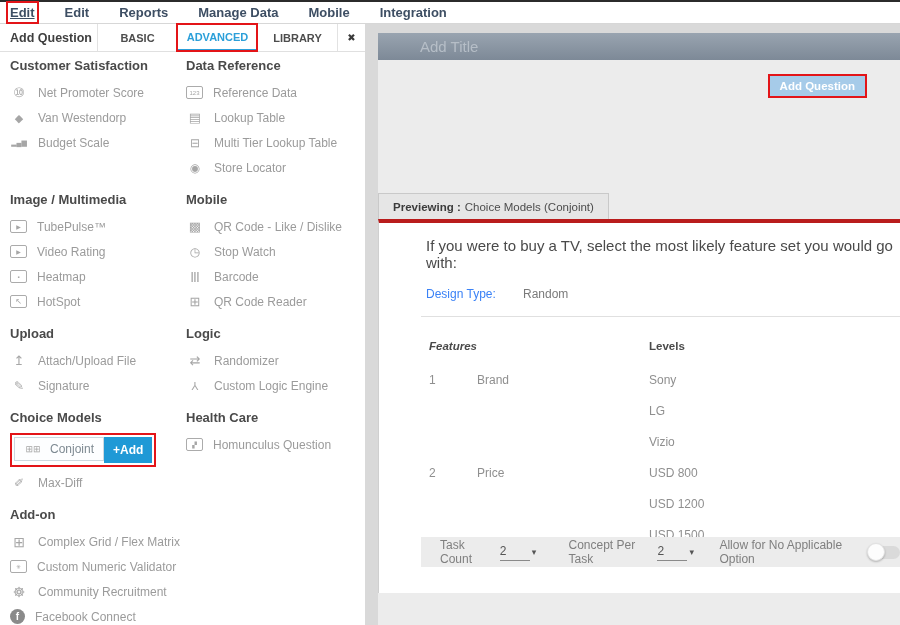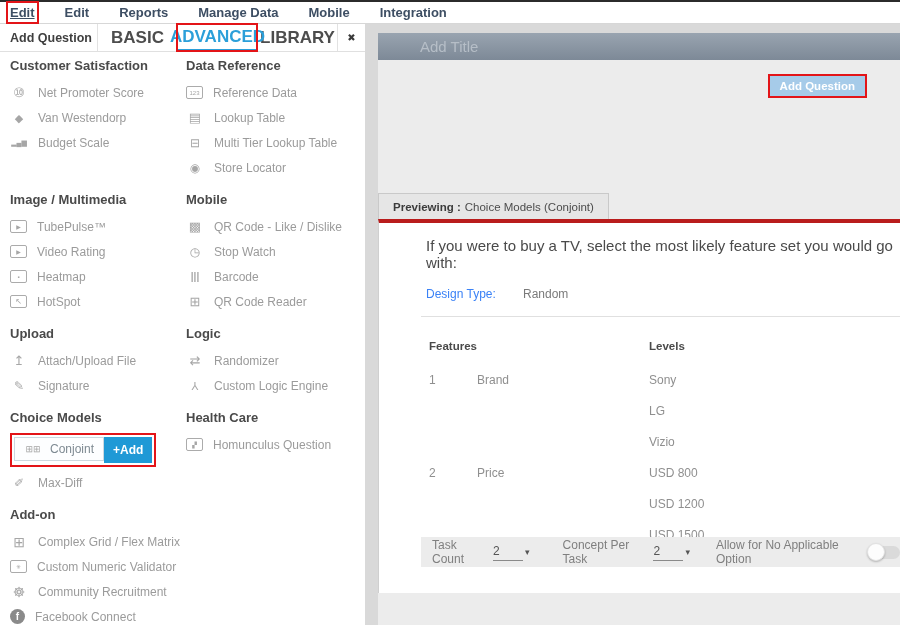--- a/index.html
+++ b/index.html
@@ -17,21 +17,21 @@
   .nav-link {
     font-size: 13px; font-weight: 700; color:#3d4e63; cursor:pointer; white-space:nowrap;
   }
   .nav-link.annot { outline: 2px solid #e31418; outline-offset: 2px; text-decoration: underline; }
   
   .main { display:flex; height: 601px; }
   .left-panel { width: 365px; background:#fff; flex: none; display:flex; flex-direction:column; }
   
   .panel-head { height: 28px; display:flex; align-items:stretch; border-bottom: 1px solid #e0e0e0; flex:none; }
   .panel-title { flex:1; font-size: 12.5px; font-weight:700; color:#3f3f3f; padding-left: 10px; display:flex; align-items:center; }
-  .tab { width: 80px; display:flex; align-items:center; justify-content:center; font-size: 17px; font-weight:700;
+  .tab { width: 80px; display:flex; align-items:center; justify-content:center; font-size: 11px; font-weight:700;
          color:#4d4d4d; border-left:1px solid #e2e2e2; cursor:pointer; position:relative; }
   .tab.active { color:#2b9fd9; border-bottom: 2px solid #2b9fd9; }
   .tab.annot { outline: 2px solid #e31418; outline-offset: -1px; z-index: 2; }
   .tab-close { width: 28px; display:flex; align-items:center; justify-content:center; border-left:1px solid #e2e2e2;
                font-size: 10px; color:#3a3a3a; cursor:pointer; }
   
   .menu { display:grid; grid-template-columns: 172px 1fr; column-gap: 4px; row-gap: 12px;
           padding: 6px 0 0 10px; align-items:start; }
   .msec h3 { font-size: 13px; font-weight: 700; color:#4a4a4a; height: 22px; }
   .mitem { display:flex; align-items:center; gap: 10px; height: 25px; font-size: 12px; color:#9b9b9b; cursor:pointer; white-space:nowrap; }
@@ -59,24 +59,24 @@
   .prev-tab b { color:#3c3c3c; }
   .card { position:absolute; top: 186px; left: 0; right: 0; bottom: 32px; background:#fff;
           border-top: 4px solid #b91c1c; border-left: 1px solid #cfcfcf; padding: 14px 0 0 47px; }
   .question { font-size: 15px; color:#4a4a4a; }
   .design-row { margin-top: 16px; font-size: 12px; display:flex; }
   .dt-label { color:#3b82f6; width: 97px; }
   .dt-value { color:#7a7a7a; }
   .divider { border-top: 1px solid #e0e0e0; margin: 15px 0 0 -5px; }
   .ftable { display:grid; grid-template-columns: 48px 172px 1fr; margin: 23px 0 0 3px; }
   .ftable .th { font-size: 11.5px; font-weight:700; color:#4a4a4a; height: 26px; }
-  .ftable .th.feat { grid-column: 1 / 3; }
+  .ftable .th.feat { grid-column: 1 / 3; font-style: italic; }
   .ftable .cell { font-size: 12px; color:#8f8f8f; height: 31px; line-height: 28px; }
   .settings { position:absolute; left: 42px; right: 0; top: 314px; height: 30px; background:#ececec;
-              display:flex; align-items:center; font-size: 12px; color:#7f7f7f; padding-left: 11px; }
+              display:flex; align-items:center; font-size: 12px; color:#7f7f7f; padding-left: 19px; }
   .sel { display:inline-flex; align-items:center; margin-left: 9px; cursor:pointer; }
   .sel u { text-decoration:none; display:inline-block; min-width: 30px; color:#555;
            border-bottom: 1px solid #8a8a8a; padding-bottom: 2px; }
   .caret { font-style:normal; color:#555; font-size: 9px; margin-left: 2px; }
   .gap38 { width: 38px; } .gap30 { width: 30px; }
   .toggle { position:relative; width: 32px; height: 13px; border-radius: 8px; background:#dadada;
             margin-left: 12px; cursor:pointer; flex:none; }
   .knob { position:absolute; left: -1px; top: -3px; width: 18px; height: 18px; border-radius: 50%;
           background:#fdfdfd; border: 1px solid #e2e2e2; box-shadow: 0 1px 2px rgba(0,0,0,.25); }
 </style>

